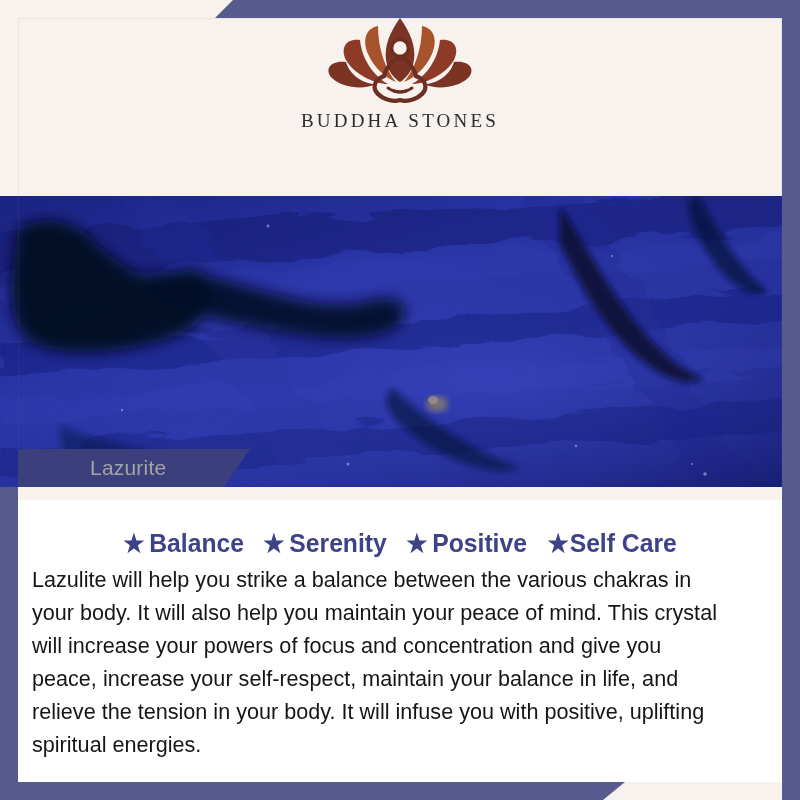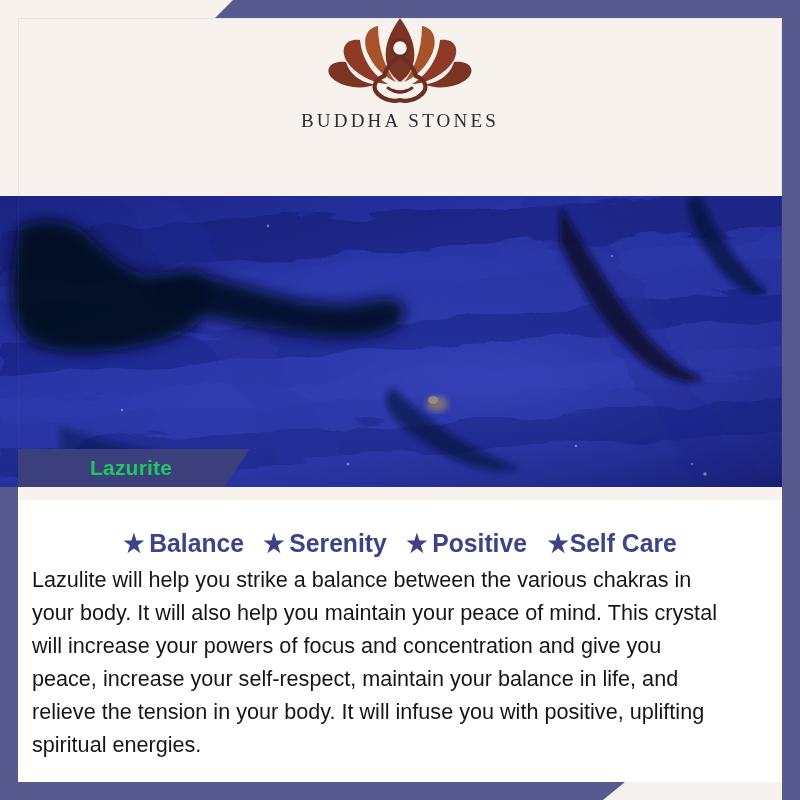--- a/index.html
+++ b/index.html
@@ -151,23 +151,23 @@
     width: 232px;
     height: 38px;
     background: #3b3f7b;
     clip-path: polygon(0 0, 100% 0, calc(100% - 26px) 100%, 0 100%);
     z-index: 6;
     display: flex;
     align-items: center;
   }
   .name-band-text {
     margin-left: 72px;
-    color: #22c55e;
+    color: #a3a3a3;
     font-size: 21px;
-    font-weight: 700;
+    font-weight: 400;
     letter-spacing: 0.2px;
     white-space: nowrap;
   }
 
   
   .content-card {
     position: absolute;
     left: 18px;
     top: 500px;
     width: 764px;

